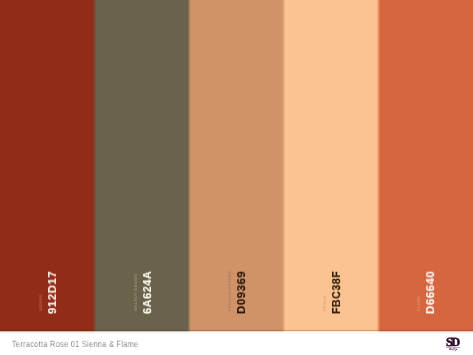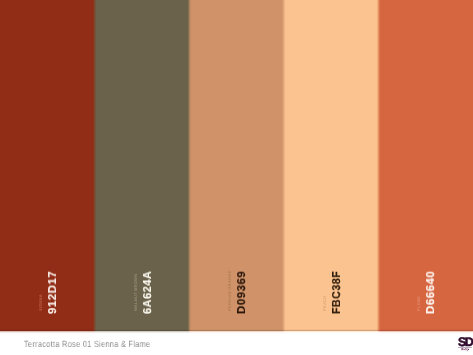--- a/index.html
+++ b/index.html
@@ -9,37 +9,37 @@
   *{-webkit-font-smoothing:antialiased;}
   .palette{position:relative;width:473px;height:355px;}
   .swatches{position:absolute;left:0;top:0;width:473px;height:331px;display:flex;}
   .swatch{flex:1 1 0;position:relative;height:100%;background:transparent;}
   .bandfill{position:absolute;left:0;top:0;width:473px;height:331px;}
   .labels{position:absolute;left:0;bottom:0;width:100%;height:100%;}
   .vert{position:absolute;transform-origin:0 0;transform:rotate(-90deg);white-space:nowrap;
         display:inline-block;will-change:transform;}
   .hex{font-size:11.5px;font-weight:bold;letter-spacing:0.6px;-webkit-text-stroke:0.18px currentColor;}
   .nm{font-size:4px;font-weight:bold;letter-spacing:0.3px;}
-  .footer{position:absolute;left:12px;top:331px;width:374px;height:24px;background:#fff;}
+  .footer{position:absolute;left:0;top:331px;width:374px;height:24px;background:#fff;}
   
   .bleed{position:absolute;left:0;top:331px;width:473px;height:3px;pointer-events:none;
          -webkit-mask-image:linear-gradient(to bottom,rgba(0,0,0,.54) 0px,rgba(0,0,0,.15) 1px,rgba(0,0,0,.04) 2px,rgba(0,0,0,0) 3px);
          mask-image:linear-gradient(to bottom,rgba(0,0,0,.54) 0px,rgba(0,0,0,.15) 1px,rgba(0,0,0,.04) 2px,rgba(0,0,0,0) 3px);}
   
   .shadow{position:absolute;left:0;top:328.9px;width:473px;height:2.1px;pointer-events:none;
           background:linear-gradient(to bottom,
             rgba(35,18,10,0.00) 0px,
             rgba(35,18,10,0.04) 0.6px,
             rgba(35,18,10,0.18) 1.35px,
             rgba(35,18,10,0.21) 2.1px);}
   .ftitle{position:absolute;left:12.3px;top:9.1px;font-size:9px;color:#8e8e8e;letter-spacing:0.35px;line-height:1;
           transform:scaleX(0.82);transform-origin:0 0;white-space:nowrap;will-change:transform;}
   .logo{position:absolute;left:444px;top:3px;width:18px;height:17px;}
   .logo-main{position:absolute;left:1.7px;top:2.1px;font-size:12.4px;font-weight:bold;color:#300a2c;
-             letter-spacing:-1.6px;line-height:1;transform:translateZ(0);will-change:transform;
+             letter-spacing:-1.6px;line-height:1;transform:translateZ(0);will-change:transform;font-family:Liberation Serif, serif;
              -webkit-text-stroke:0.55px #300a2c;}
   .logo-rule{position:absolute;left:2.2px;top:12.6px;width:13.6px;height:0.6px;background:#a99cae;opacity:.8;}
   .logo-sub{position:absolute;left:4.6px;top:14.1px;font-size:7px;font-weight:bold;color:#5e0f4b;
             letter-spacing:-0.2px;line-height:1;transform:scale(0.155,0.46);transform-origin:0 0;white-space:nowrap;will-change:transform;}
 </style>
 </head>
 <body>
 
 <div class="palette">
   <div class="bandfill" id="bandfill" style="background: linear-gradient(to right, rgb(145, 45, 23) 0px, rgb(145, 45, 23) 92.9px, rgb(106, 98, 74) 96.3px, rgb(106, 98, 74) 187.5px, rgb(208, 147, 105) 190.9px, rgb(208, 147, 105) 282.1px, rgb(251, 195, 143) 285.5px, rgb(251, 195, 143) 376.7px, rgb(214, 102, 64) 380.1px, rgb(214, 102, 64) 473px);"></div>

